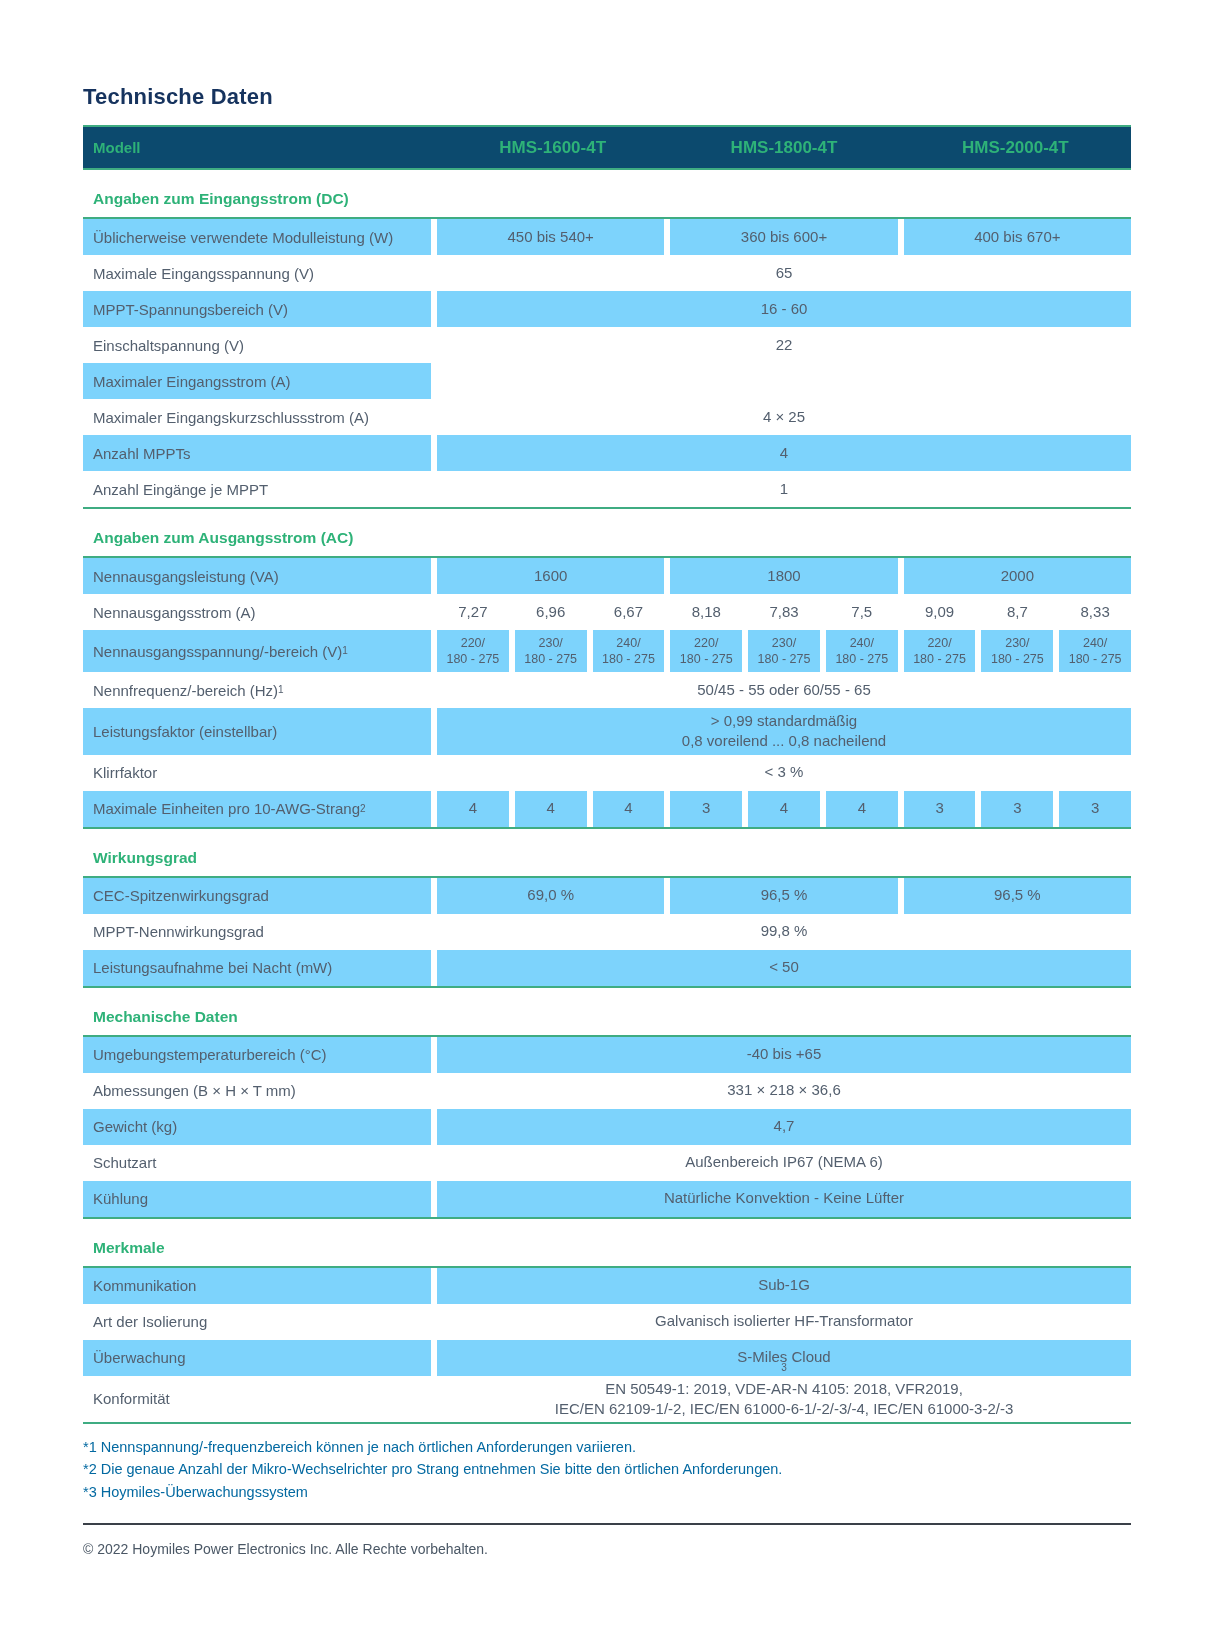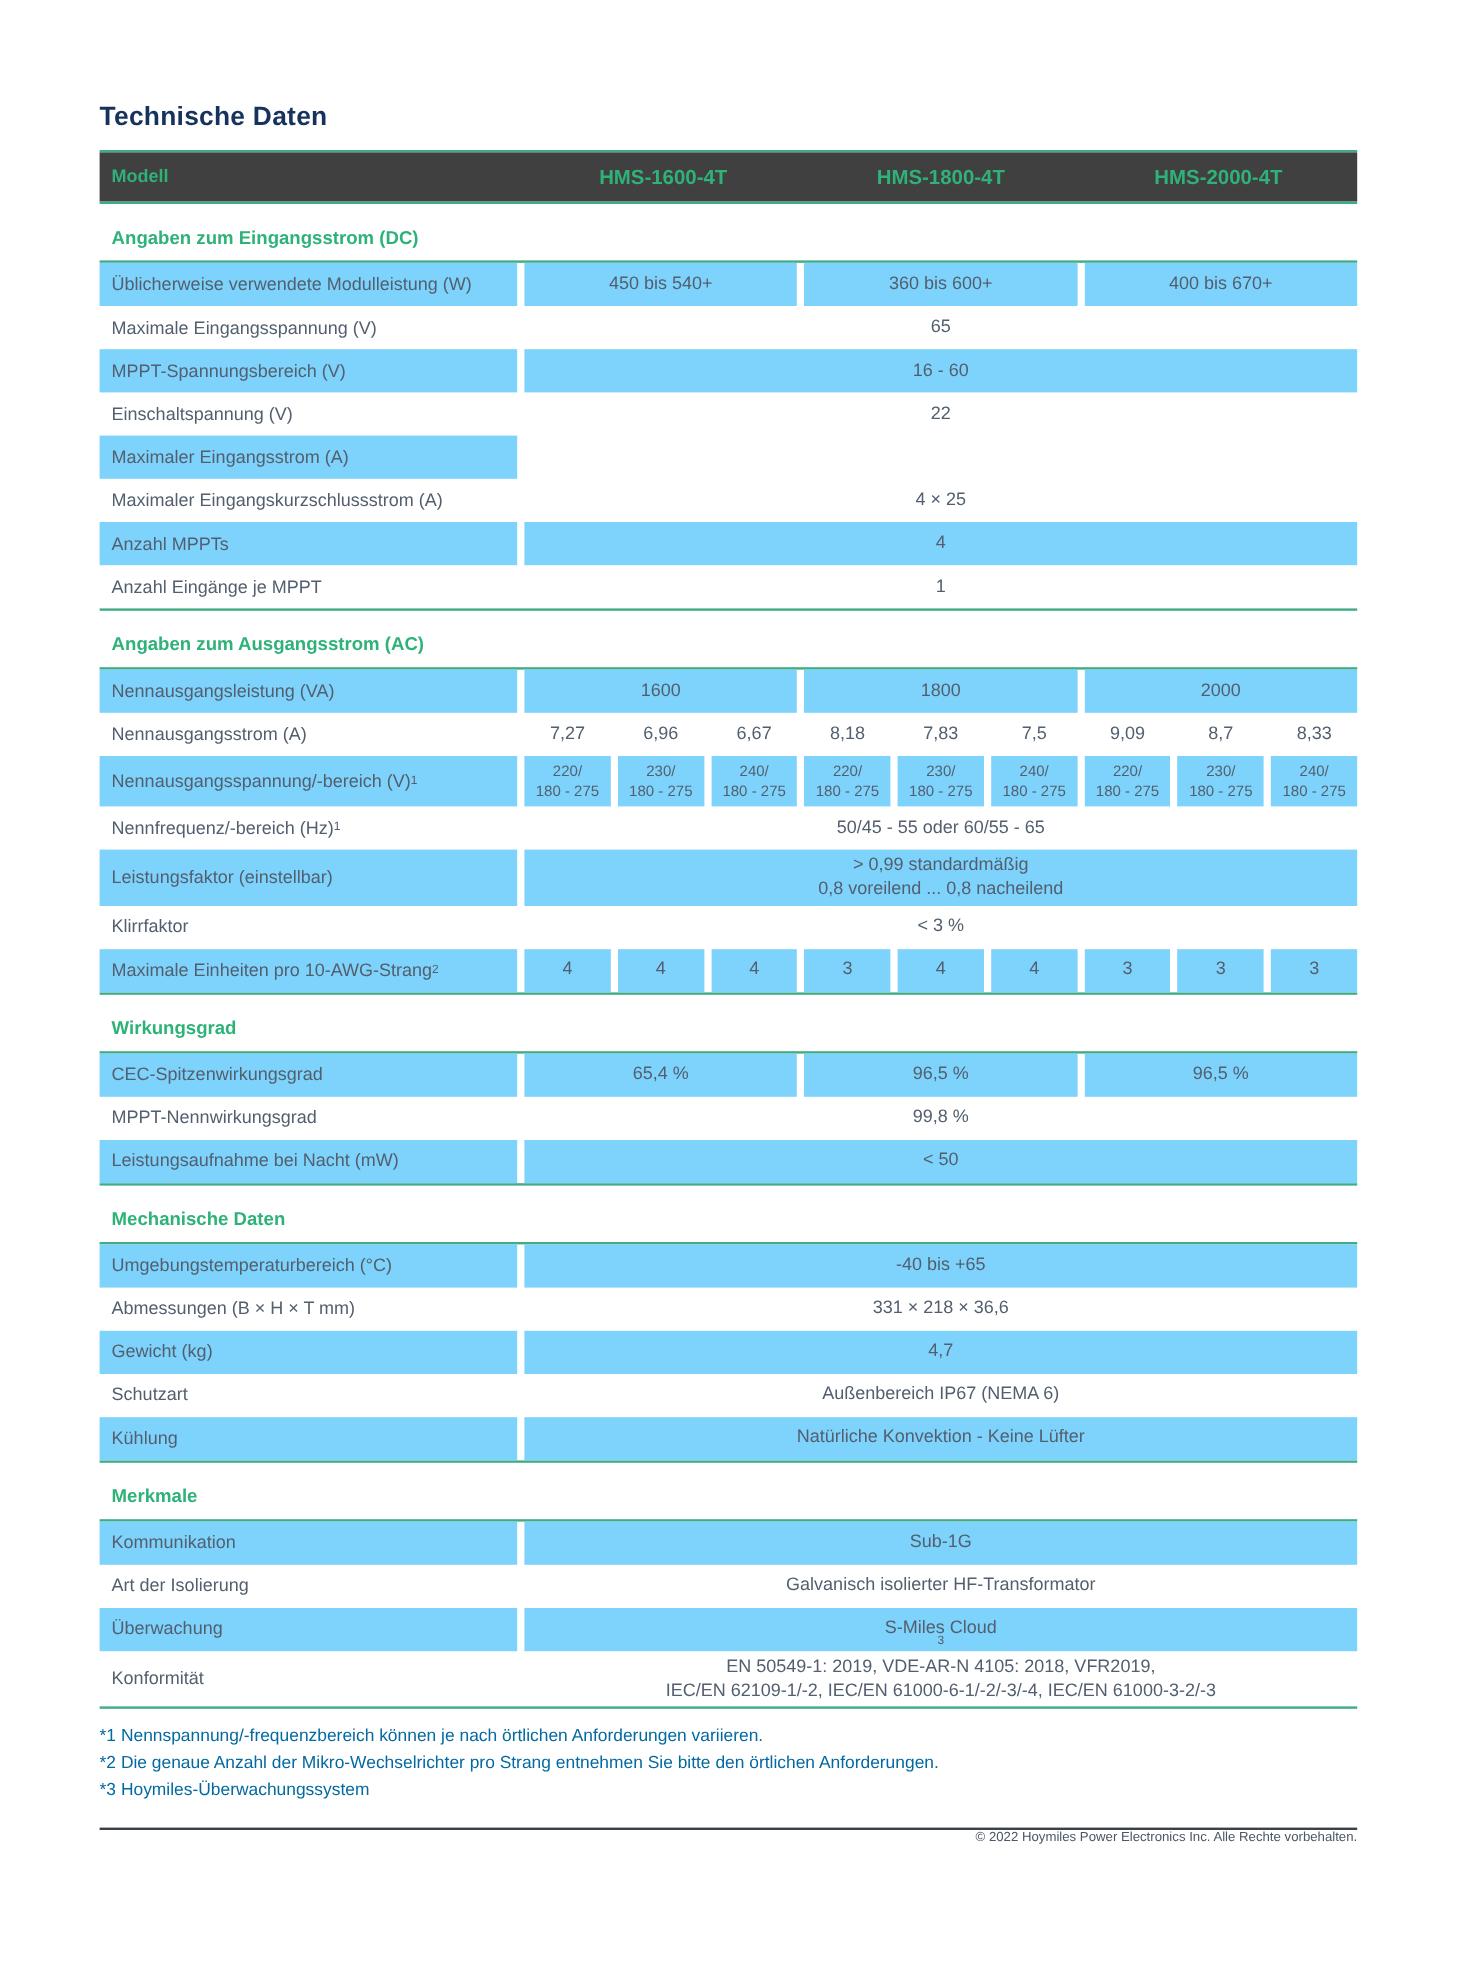--- a/index.html
+++ b/index.html
@@ -17,21 +17,21 @@
     font-size:22px; font-weight:bold; color:#16335e;
     letter-spacing:0.2px; margin-bottom:15px;
   }
 
   .gline { height:2px; background:#3fac82; }
   .dark-line { height:2px; background:#3a4048; margin-top:20px; }
 
   
   .header-row {
     display:flex; align-items:center;
-    background:#404040; min-height:41px;
+    background:#0c4a6e; min-height:41px;
   }
   .header-row .hlabel {
     width:354px; padding-left:10px;
     font-size:15px; font-weight:bold; color:#2eb278;
   }
   .header-row .hmodels { flex:1; display:flex; }
   .header-row .model-cell {
     flex:1; text-align:center;
     font-size:17px; font-weight:bold; color:#2eb278;
   }
@@ -58,22 +58,22 @@
     padding:3px 2px;
   }
   .vcell.small { font-size:12.5px; line-height:1.3; }
   .row.shaded .label-cell, .row.shaded .vcell { background:#7dd3fc; }
 
   sup { font-size:10px; line-height:0; vertical-align:super; }
 
   .footnotes { margin-top:12px; font-size:14.5px; line-height:1.55; color:#0369a1; }
 
   .footer-text {
-    text-align:right; margin-top:0;
-    font-size:11px; color:#4a5765;
+    text-align:left; margin-top:16px;
+    font-size:14px; color:#4a5765;
   }
 </style>
 </head>
 <body>
 
 <div class="page">
 
   <div class="doc-title">Technische Daten</div>
 
   <div class="gline"></div>
@@ -239,21 +239,21 @@
           <div class="vcell">3</div>
           <div class="vcell">3</div>
         </div>
       </div>
       <div class="gline"></div>
       <div class="section-title">Wirkungsgrad</div>
       <div class="gline"></div>
       <div class="row shaded">
         <div class="label-cell">CEC-Spitzenwirkungsgrad</div>
         <div class="values">
-          <div class="vcell">65,4 %</div>
+          <div class="vcell">69,0 %</div>
           <div class="vcell">96,5 %</div>
           <div class="vcell">96,5 %</div>
         </div>
       </div>
       <div class="row">
         <div class="label-cell">MPPT-Nennwirkungsgrad</div>
         <div class="values">
           <div class="vcell">99,8 %</div>
         </div>
       </div>

